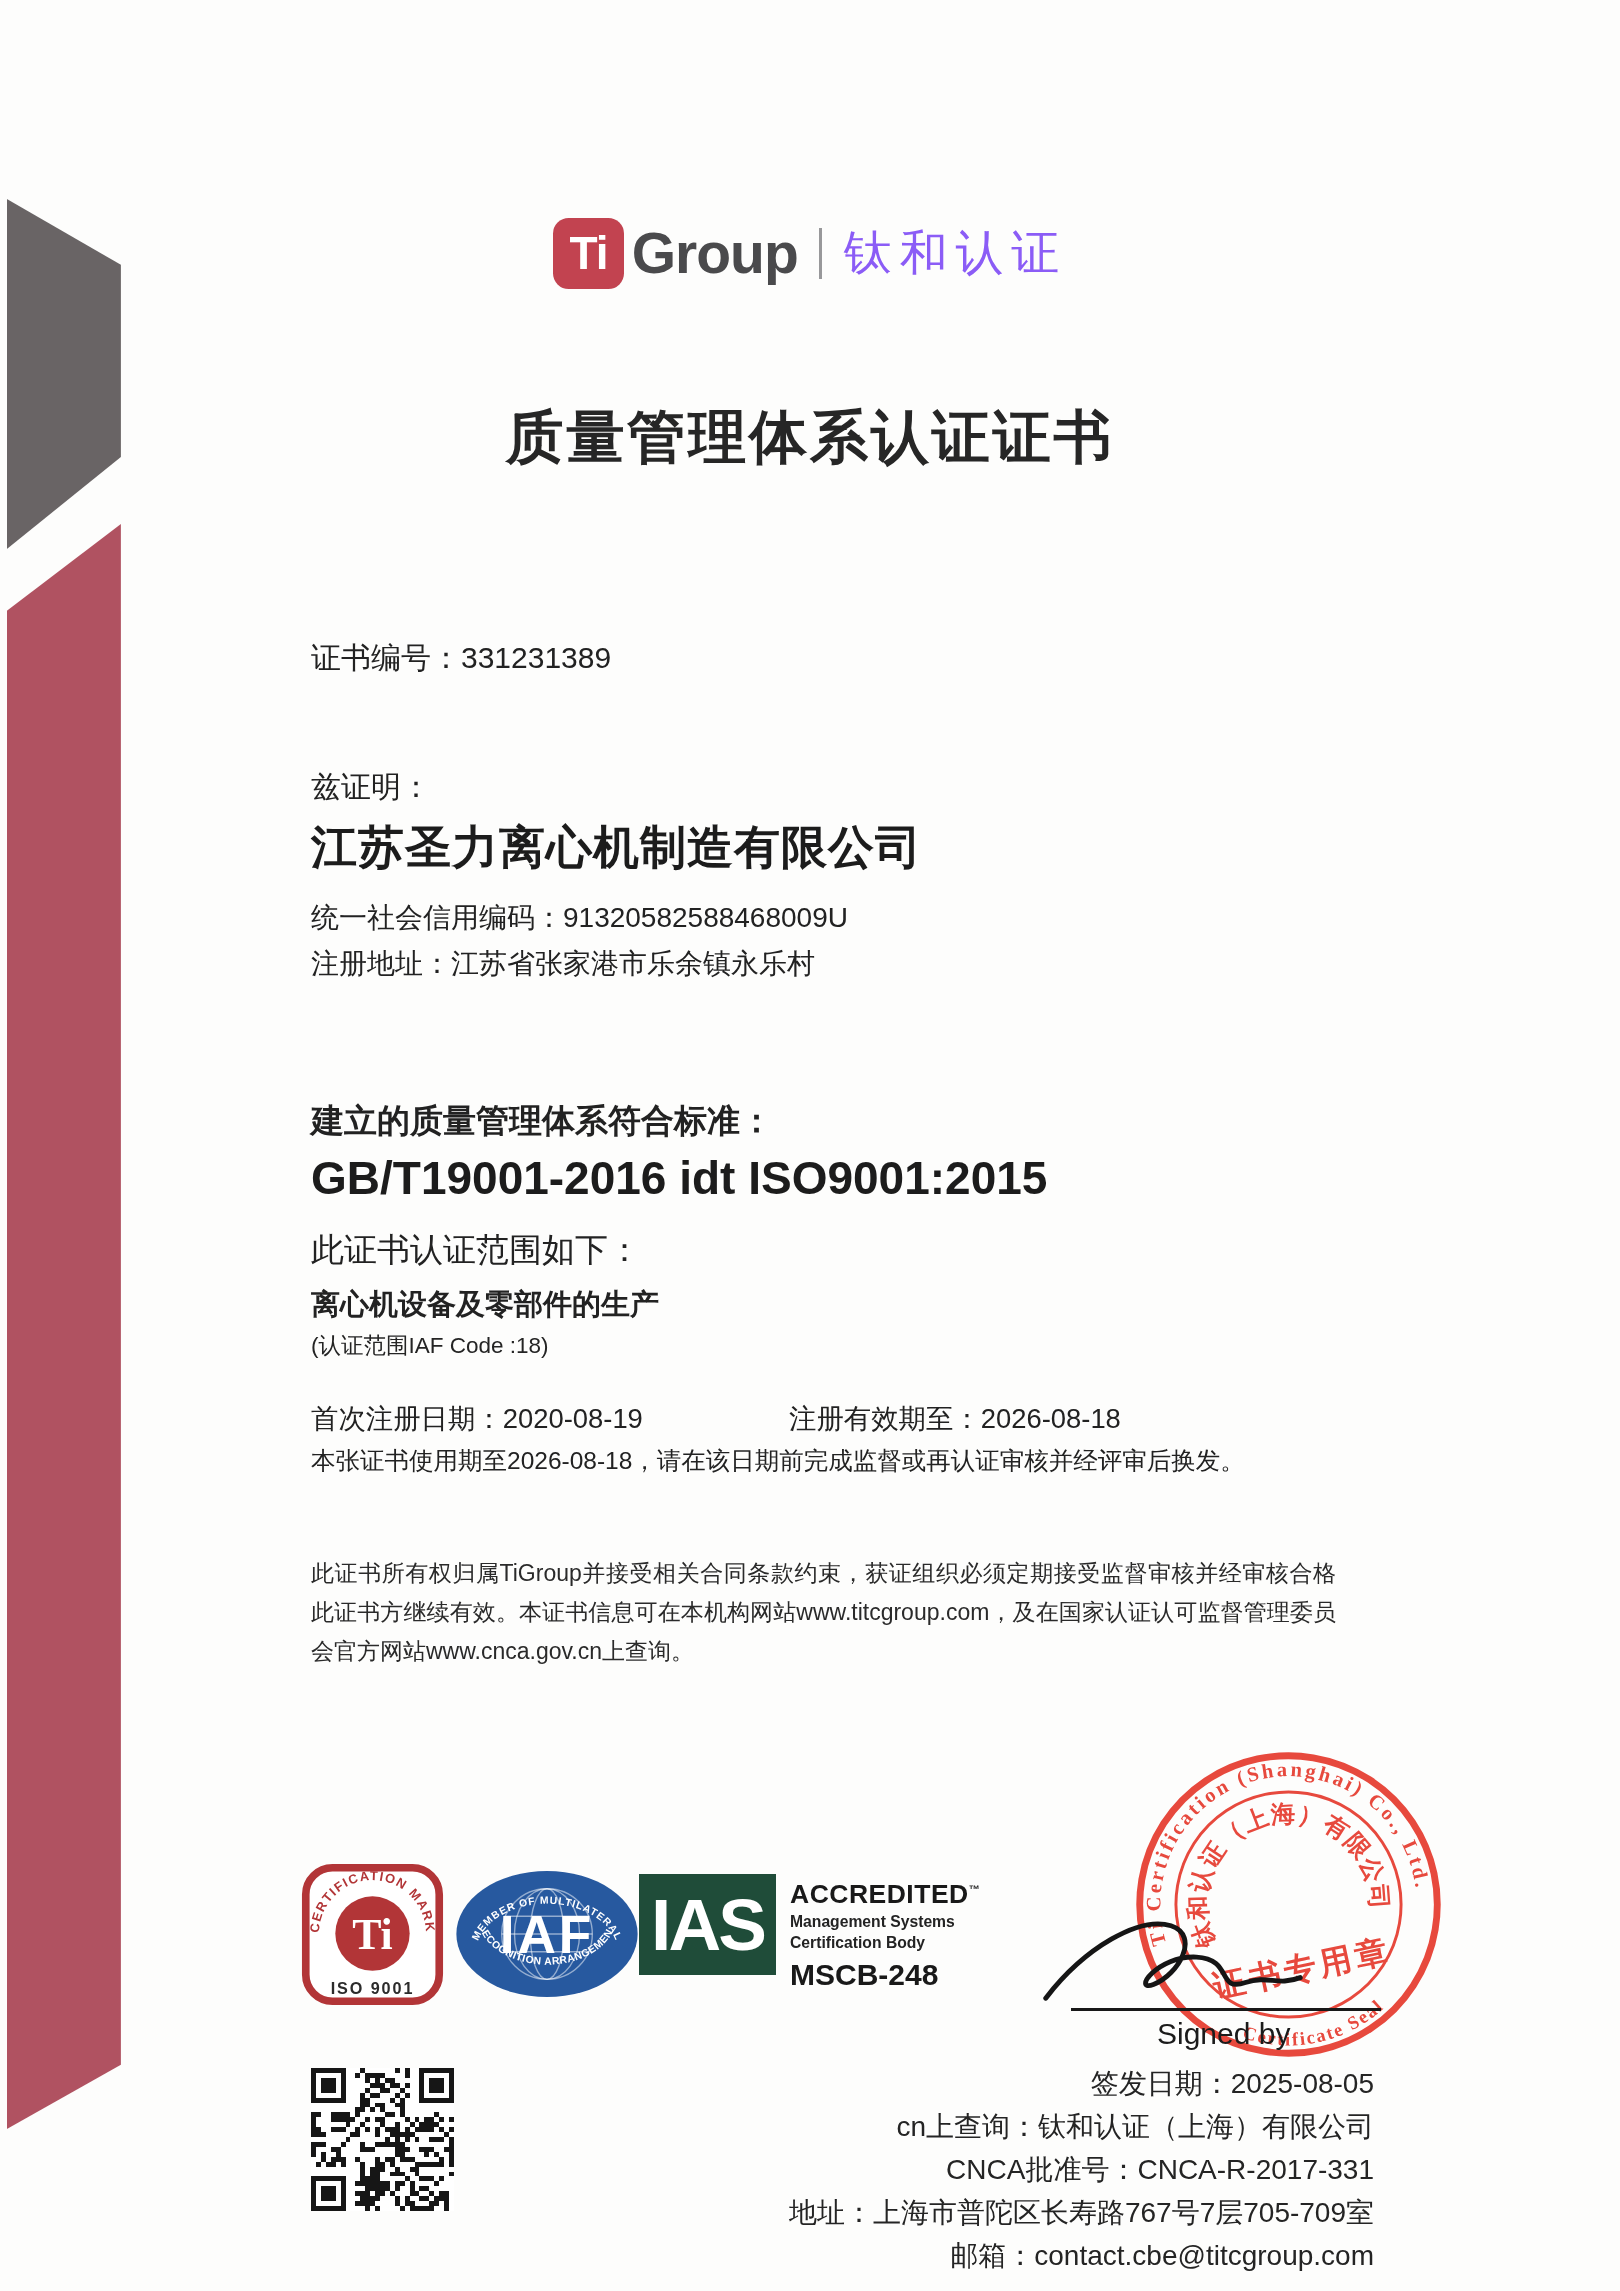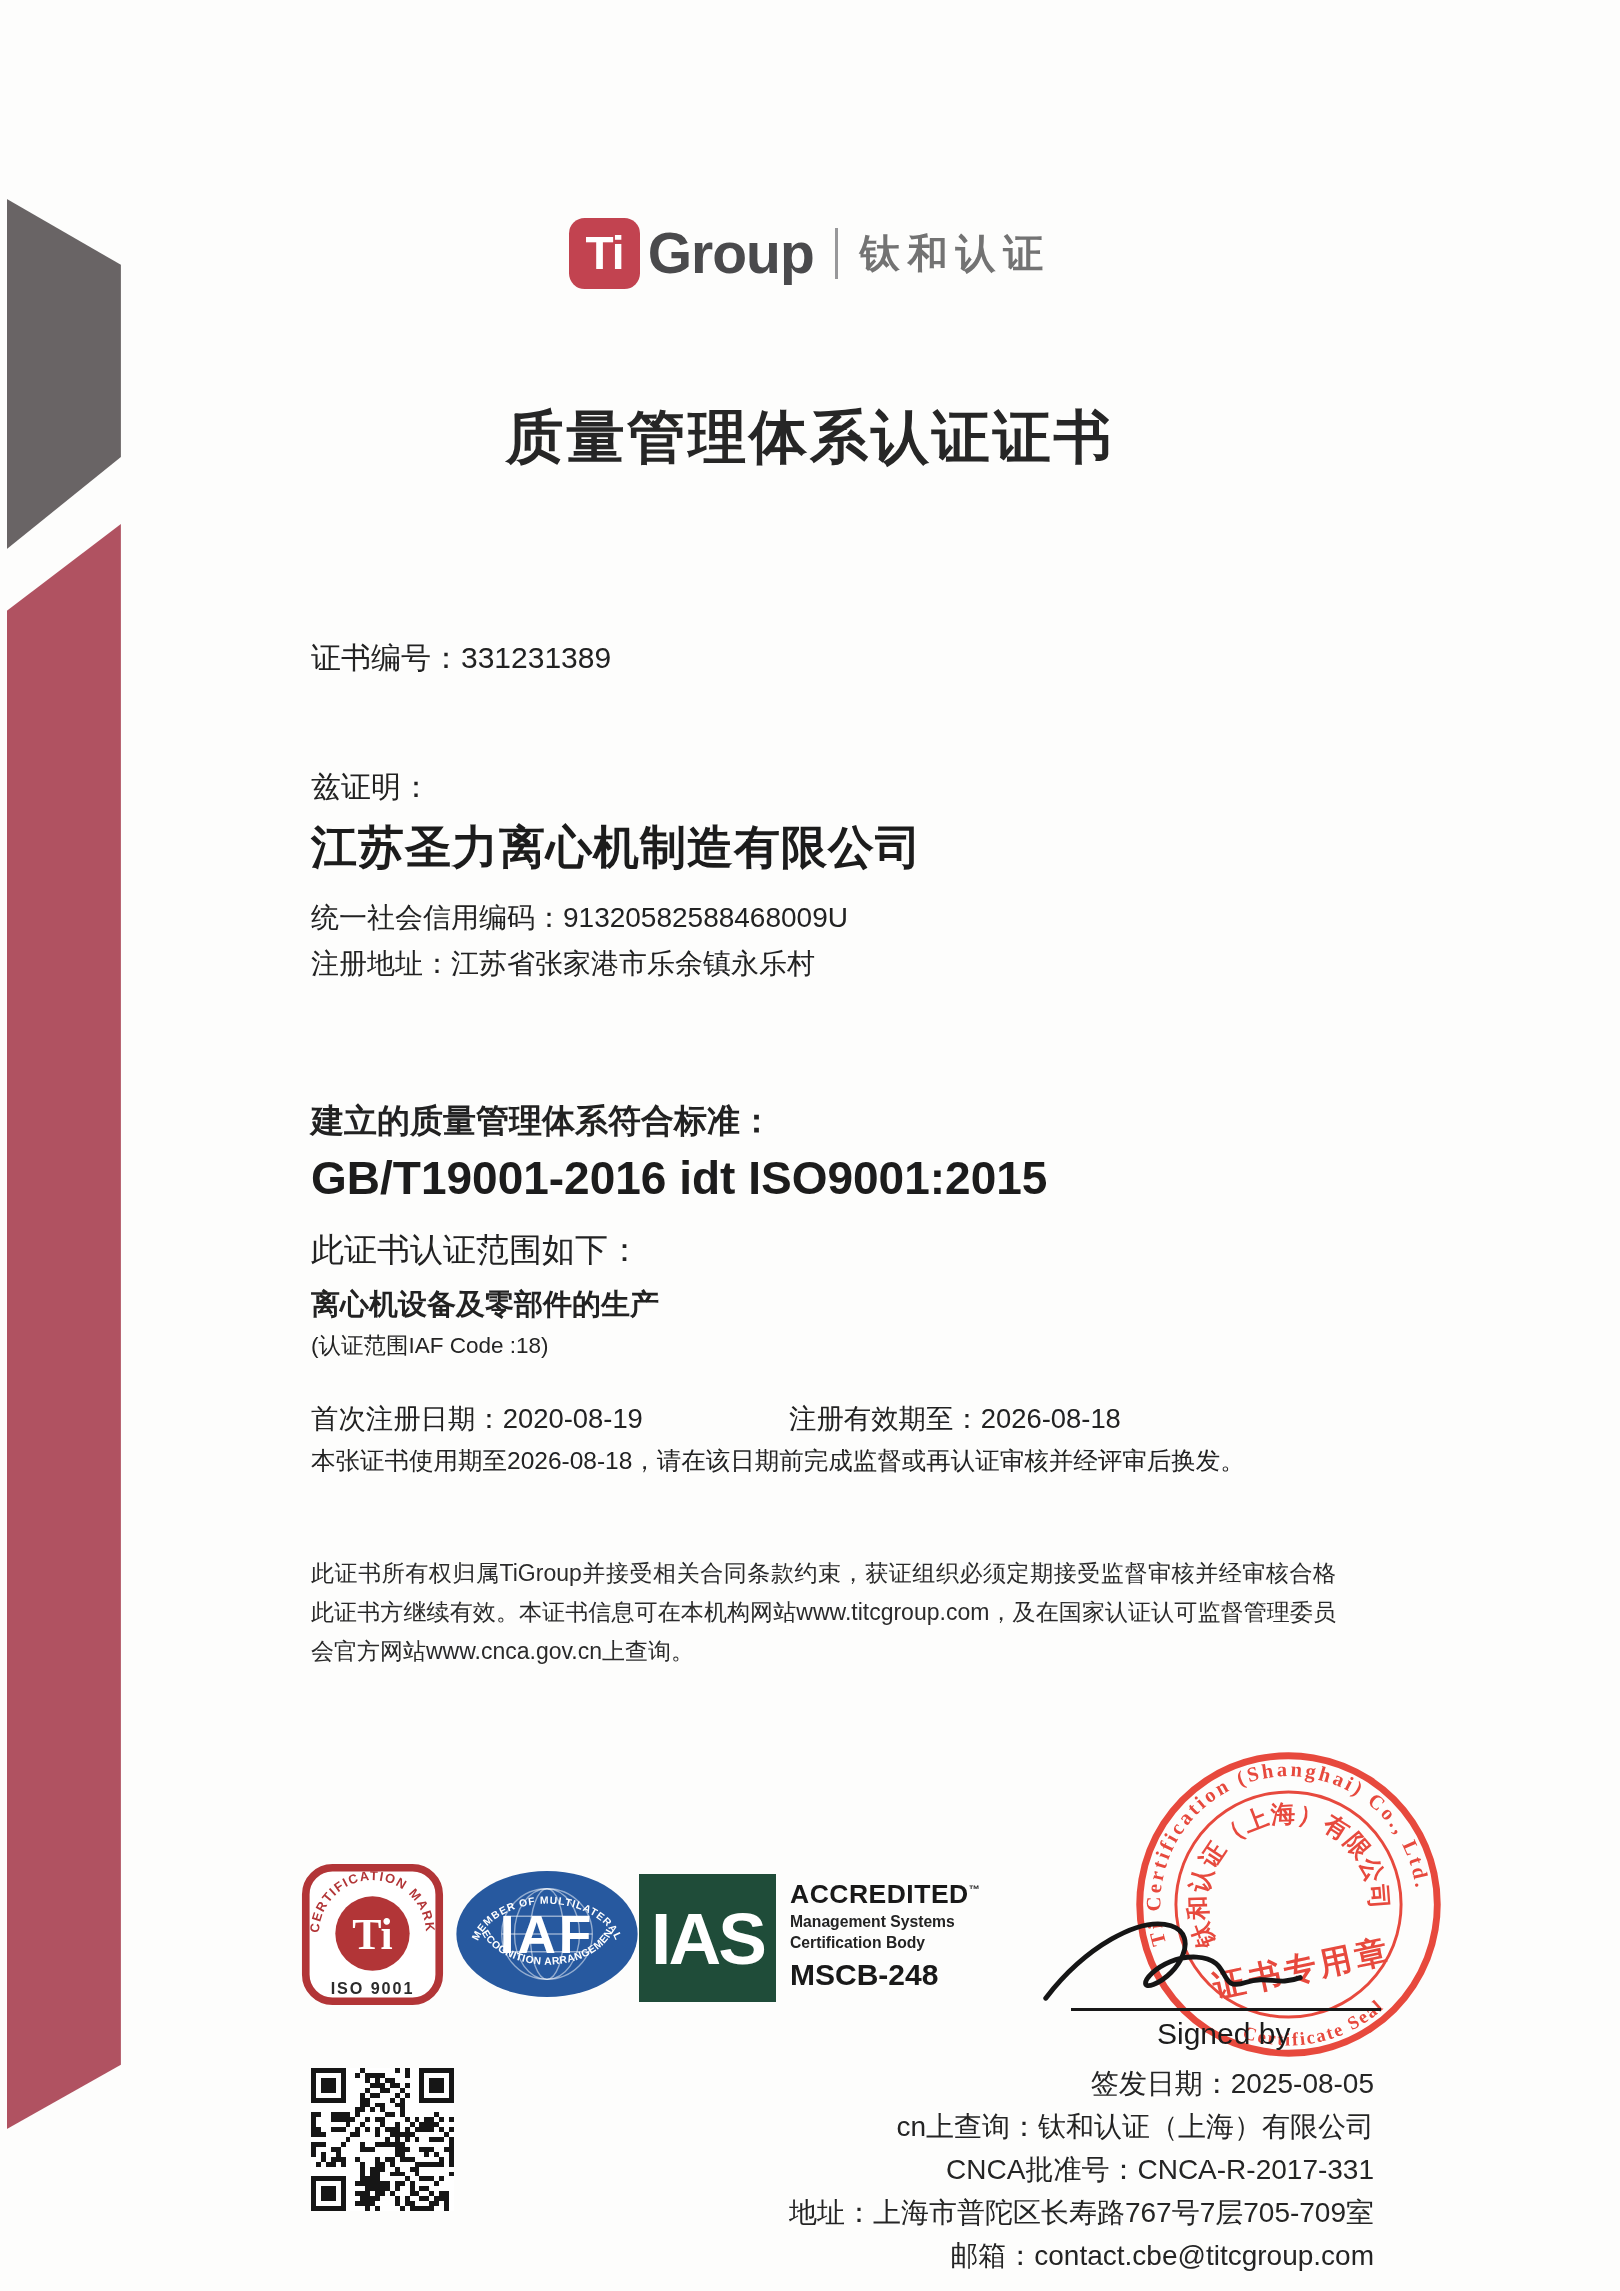--- a/index.html
+++ b/index.html
@@ -14,21 +14,21 @@
             clip-path:polygon(0 5.4%,100% 0,100% 96%,0 100%);}
 
   
   .logo-row{position:absolute;top:215px;left:0;width:100%;height:76px;
             display:flex;justify-content:center;align-items:center;}
   .ti-box{width:71px;height:71px;border-radius:15.7px;background:#c24350;
           display:flex;align-items:center;justify-content:center;
           color:#fff;font-size:46px;font-weight:700;letter-spacing:-1px;margin-right:7.8px;}
   .group-label{font-size:57px;font-weight:700;color:#4a4a4c;letter-spacing:-1px;text-align:right;}
   .logo-divider{width:2.9px;height:51px;background:#98989a;margin:0 21.6px;}
-  .logo-cn{font-size:40px;font-weight:700;color:#737373;letter-spacing:7.8px;}
+  .logo-cn{font-size:48px;font-weight:400;color:#8b5cf6;letter-spacing:7.8px;}
 
   .doc-title{position:absolute;top:399px;left:0;width:100%;text-align:center;
              font-size:58px;font-weight:700;letter-spacing:2.9px;color:#262626;}
 
   .abs{position:absolute;left:311px;white-space:nowrap;}
   .t-certno{top:638px;font-size:30px;}
   .t-certify{top:767px;font-size:30px;}
   .t-company{top:817px;font-size:46px;font-weight:700;letter-spacing:1px;color:#1c1c1c;}
   .t-credit{top:899px;font-size:28px;}
   .t-regaddr{top:945px;font-size:28px;}
@@ -40,21 +40,21 @@
   .t-iafnote{top:1330px;font-size:22.5px;color:#242424;}
   .t-firstreg{top:1401px;font-size:27.4px;}
   .t-validto{top:1401px;left:789px;font-size:27.4px;}
   .t-usage{top:1444px;font-size:24.5px;}
   .t-legal{top:1554px;width:1025px;font-size:23px;line-height:39px;
            white-space:normal;text-align:justify;color:#2a2a2a;}
 
   
   .ti-mark{position:absolute;left:301px;top:1863px;}
   .iaf-logo{position:absolute;left:453px;top:1868px;}
-  .ias-box{position:absolute;left:639px;top:1874px;width:137px;height:128px;background:#1f4c39;
+  .ias-box{position:absolute;left:639px;top:1874px;width:137px;height:101px;background:#1f4c39;
            display:flex;align-items:center;justify-content:center;
            color:#fff;font-size:73px;font-weight:700;letter-spacing:-2.9px;}
   .ias-text{position:absolute;left:790px;top:1879px;display:flex;flex-direction:column;}
   .ias-accredited{font-size:26.5px;font-weight:700;color:#191919;letter-spacing:0.5px;}
   .ias-accredited sup{font-size:10.8px;}
   .ias-line{font-size:15.7px;font-weight:600;color:#232323;margin-top:2.9px;}
   .ias-code{font-size:30px;font-weight:700;color:#191919;margin-top:5.9px;}
 
   
   .seal{position:absolute;left:1127px;top:1743px;opacity:.94;}

